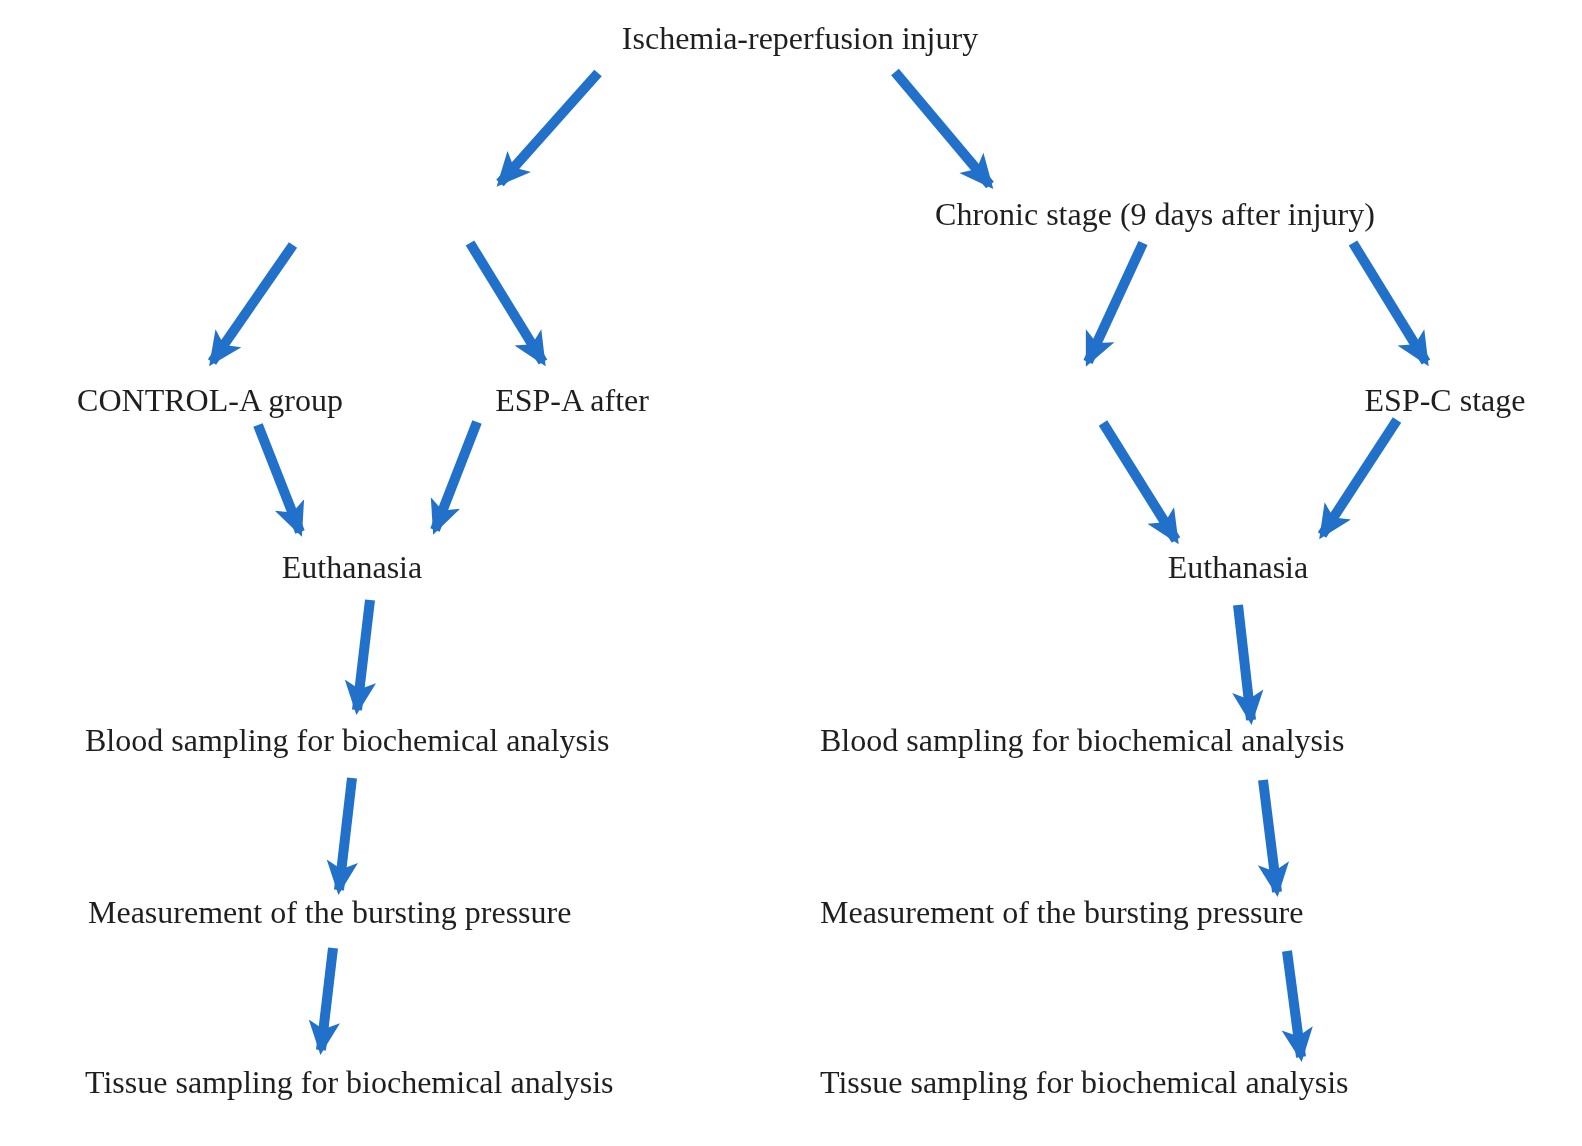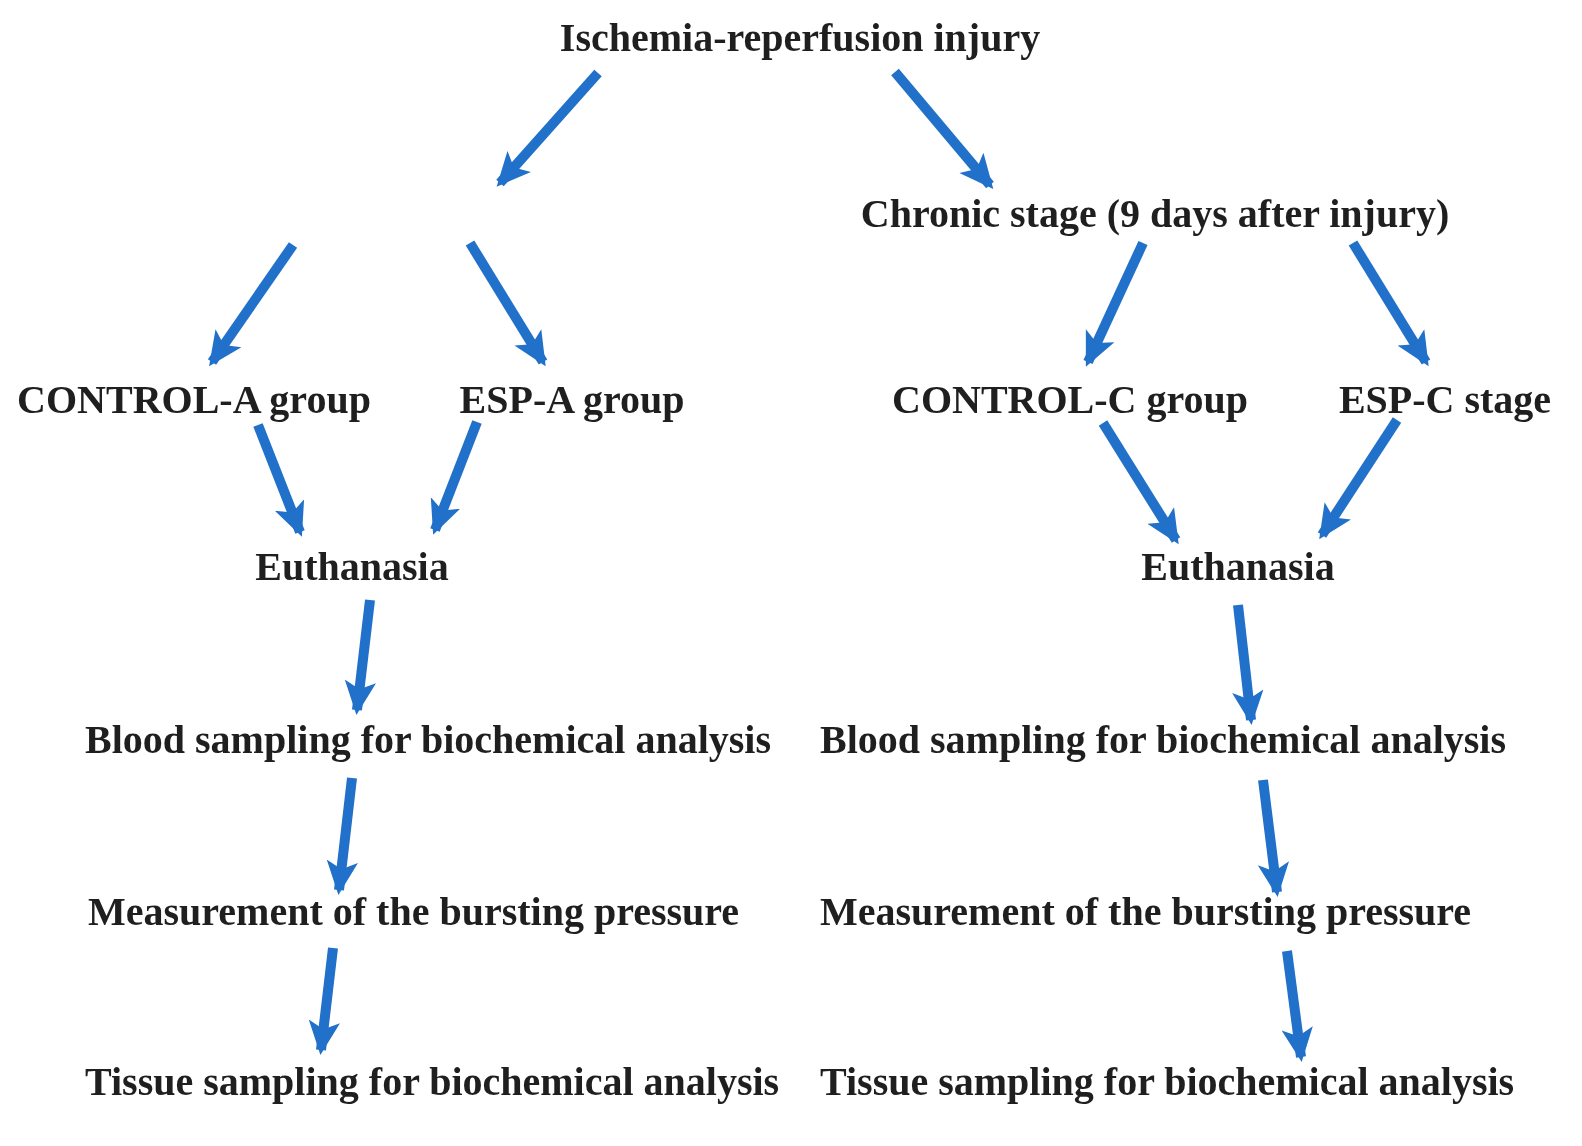--- a/index.html
+++ b/index.html
@@ -32,24 +32,23 @@
     stroke: var(--arrow-color);
     stroke-width: 10;
     fill: none;
   }
   .arrowhead-path {
     fill: var(--arrow-color);
   }
   .node {
     position: absolute;
     white-space: nowrap;
-    font-size: 40px;
+    font-size: 32px;
     line-height: 48px;
     color: var(--text-color);
-    font-weight: bold;
   }
   .node.centered {
     transform: translateX(-50%);
   }
 </style>
 </head>
 <body>
 
 <div class="canvas">
 
@@ -82,25 +81,24 @@
     <line class="arrow" x1="1238" y1="605" x2="1251" y2="720" marker-end="url(#ah)"></line>
     <line class="arrow" x1="1263" y1="780" x2="1277" y2="892" marker-end="url(#ah)"></line>
     <line class="arrow" x1="1287" y1="951" x2="1301" y2="1057" marker-end="url(#ah)"></line>
   </svg>
 
   <div class="node centered" style="left:800px; top:14px">Ischemia-reperfusion injury</div>
 
 
   <div class="node centered" style="left:1155px; top:190px">Chronic stage (9 days after injury)</div>
 
-  <div class="node centered" style="left:194px; top:376px">CONTROL-A group</div>
+  <div class="node centered" style="left:210px; top:376px">CONTROL-A group</div>
 
-  <div class="node centered" style="left:572px; top:376px">ESP-A group</div>
+  <div class="node centered" style="left:572px; top:376px">ESP-A after</div>
 
-  <div class="node centered" style="left:1070px; top:376px">CONTROL-C group</div>
 
   <div class="node centered" style="left:1445px; top:376px">ESP-C stage</div>
 
   <div class="node centered" style="left:352px; top:543px">Euthanasia</div>
 
   <div class="node centered" style="left:1238px; top:543px">Euthanasia</div>
 
   <div class="node" style="left:85px; top:716px">Blood sampling for biochemical analysis</div>
 
   <div class="node" style="left:820px; top:716px">Blood sampling for biochemical analysis</div>

